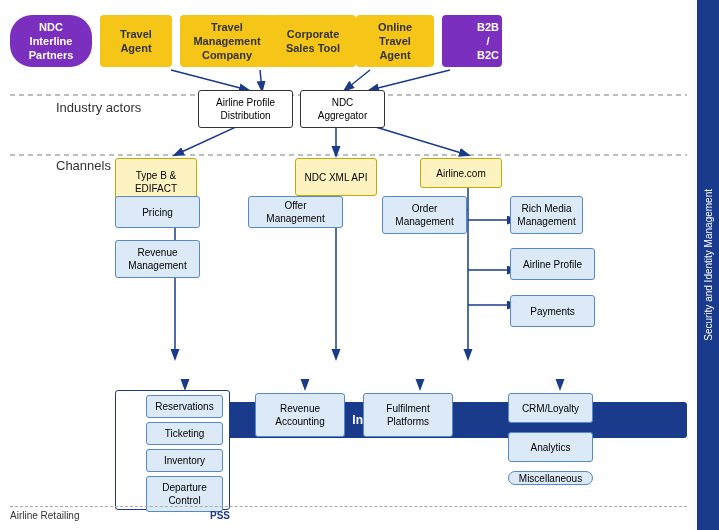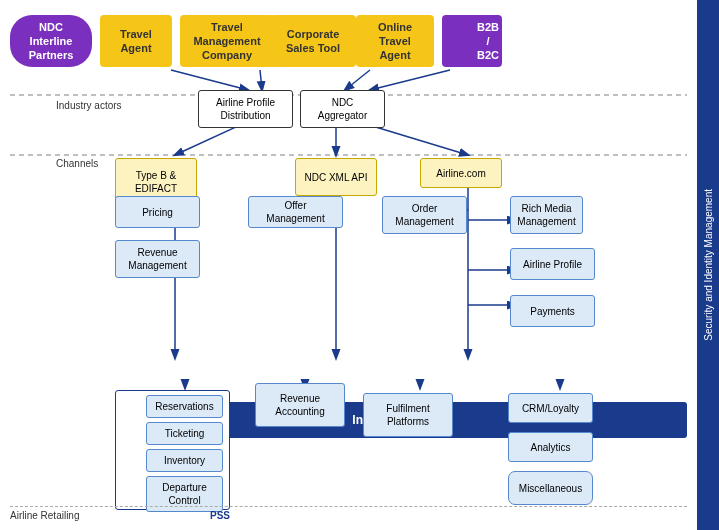--- a/index.html
+++ b/index.html
@@ -62,21 +62,21 @@
       color: white;
     }
     .box-yellow {
       background: #f5c518;
       color: #333;
     }
     
     .section-label {
       position: absolute;
       left: 10px;
-      font-size: 10px;
+      font-size: 13px;
       color: #333;
       padding-left: 46px;
     }
     
     .dashed-line {
       position: absolute;
       left: 10px;
       right: 10px;
       height: 1px;
       border-top: 1.5px dashed #aaa;
@@ -331,37 +331,37 @@
         <span>Ticketing</span>
       </div>
       <div class="group-inner-box">
         <span>Inventory</span>
       </div>
       <div class="group-inner-box">
         <span>Departure Control</span>
       </div>
     </div>
 
-    <div class="bottom-box" style="left:255px; top:383px; width:90px; height:44px;">
+    <div class="bottom-box" style="left:255px; top:393px; width:90px; height:44px;">
       <span>Revenue Accounting</span>
     </div>
 
     <div class="bottom-box" style="left:363px; top:393px; width:90px; height:44px;">
       <span>Fulfilment Platforms</span>
     </div>
 
     <div class="bottom-box" style="left:508px; top:393px; width:85px; height:30px;">
       <span>CRM/Loyalty</span>
     </div>
 
     <div class="bottom-box" style="left:508px; top:432px; width:85px; height:30px;">
       <span>Analytics</span>
     </div>
 
-    <div class="bottom-box" style="left:508px; top:471px; width:85px; height:34px;border-radius:7px;">
+    <div class="bottom-box" style="left:508px; top:471px; width:85px; height:14px;border-radius:7px;">
       <span>Miscellaneous</span>
     </div>
 
     <div class="airline-retailing-label" style="top:510px; left:10px;">Airline Retailing</div>
 
     <div class="pss-label" style="top:510px; left:210px;">PSS</div>
 
     <div class="dashed-line" style="top:506px;"></div>
   </div>
 </div>

